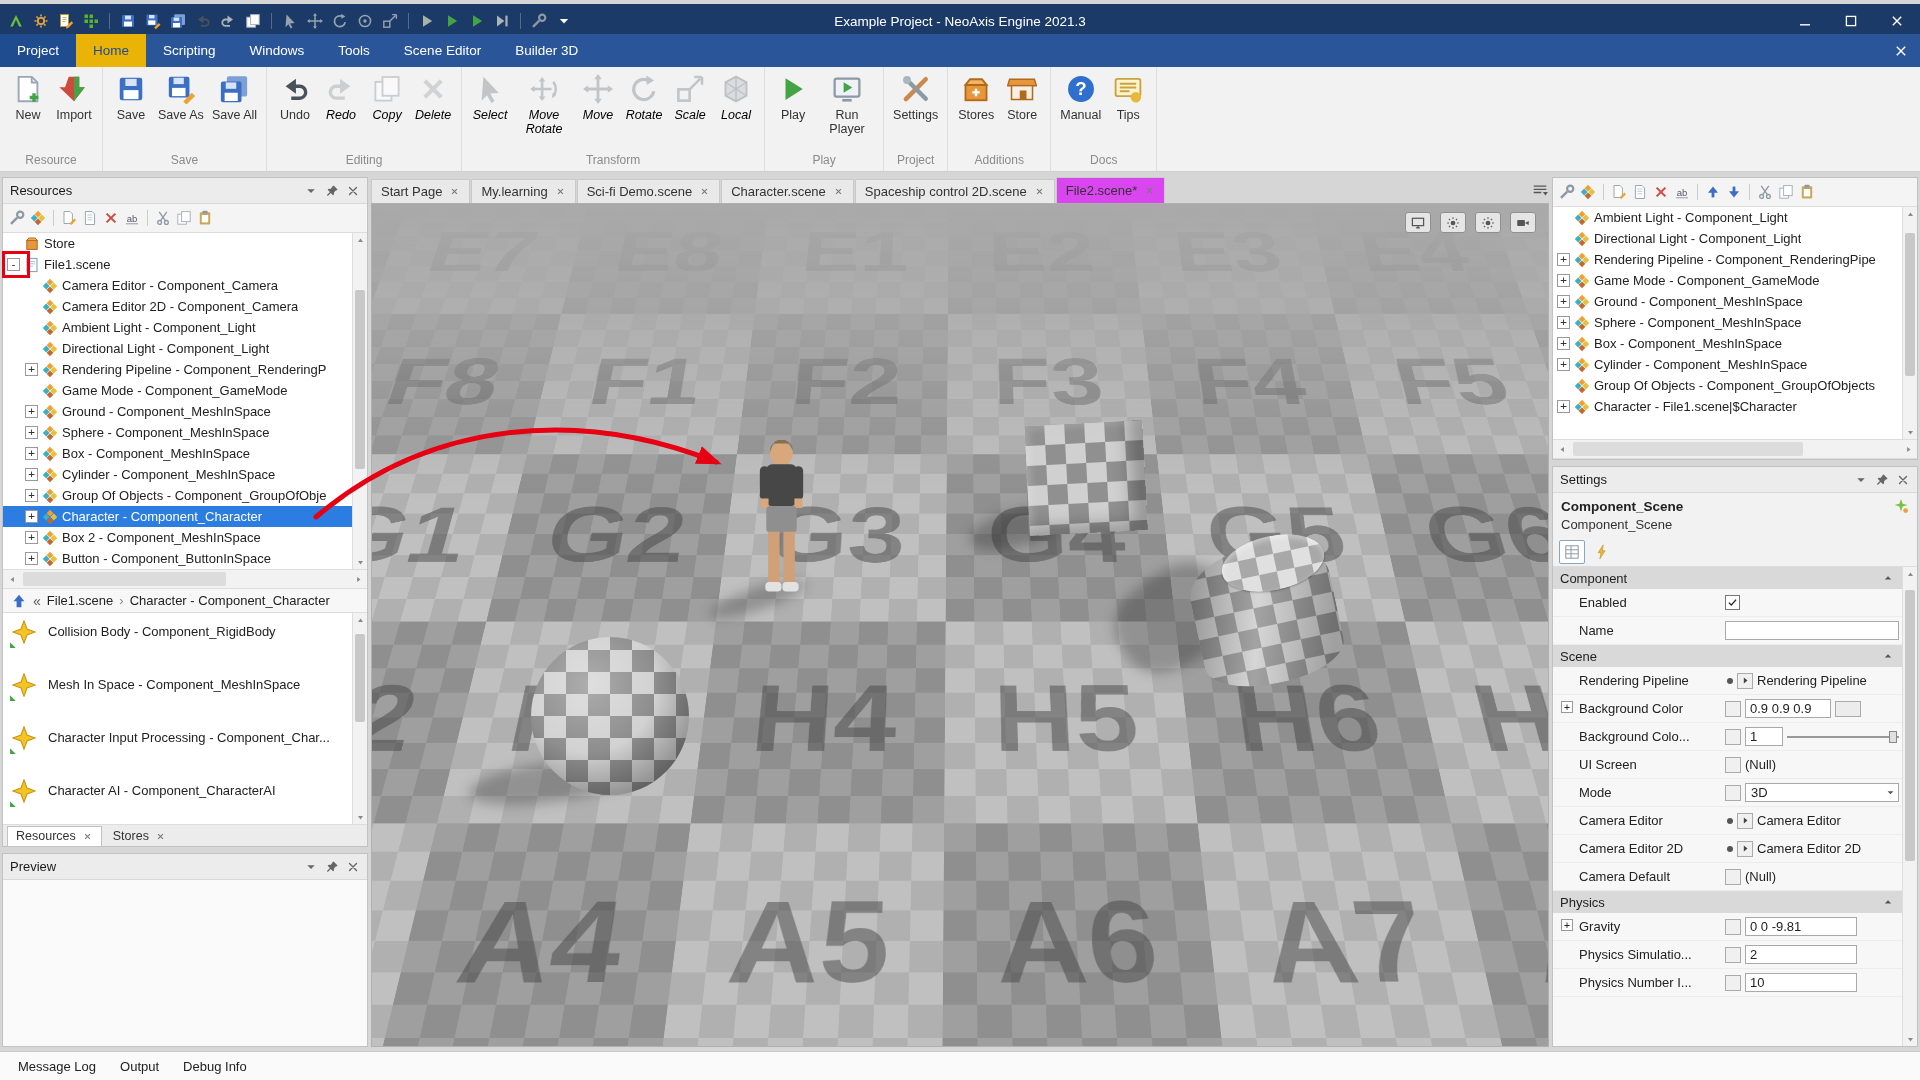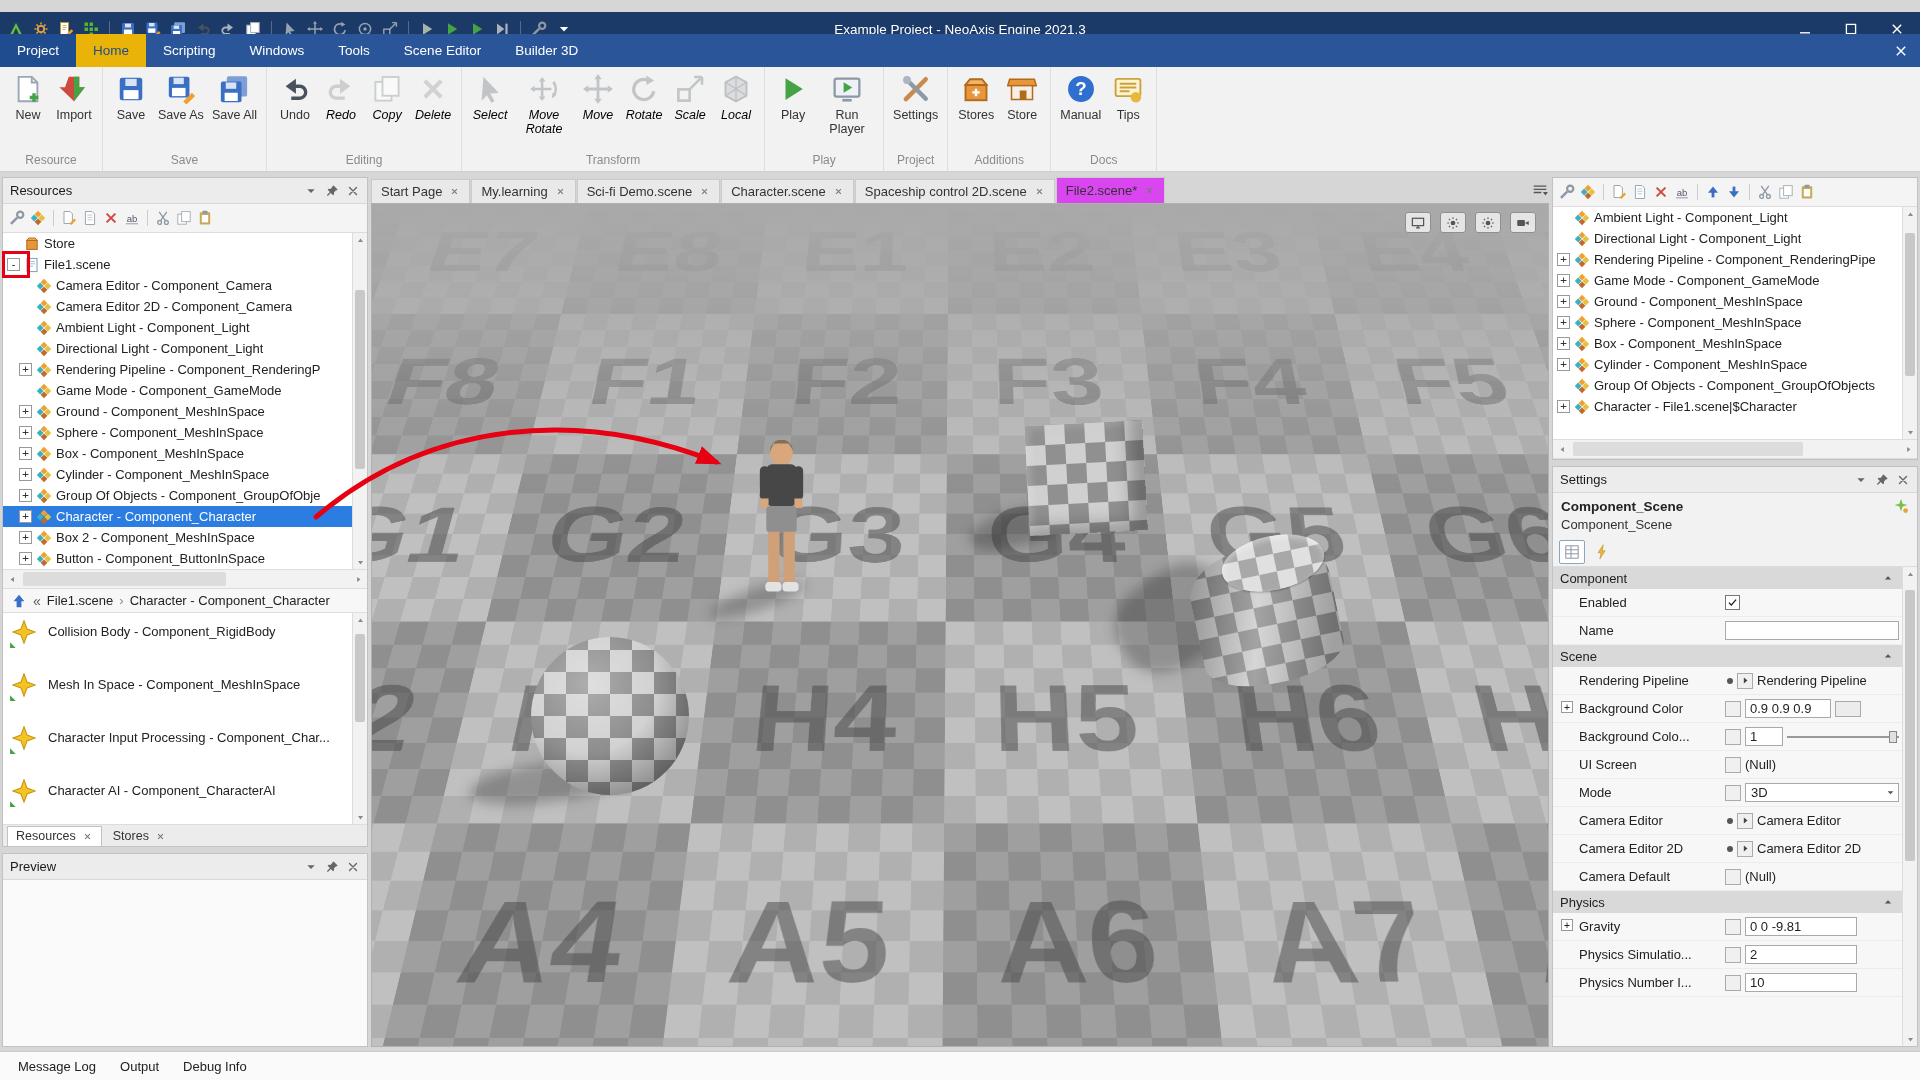--- a/index.html
+++ b/index.html
@@ -1,20 +1,20 @@
 <!DOCTYPE html>
 <html><head>
 <meta charset="utf-8">
 <style>
   * { box-sizing: border-box; margin: 0; padding: 0; }
   html,body { width:1920px; height:1080px; overflow:hidden; }
   body { position:relative; font-family:"Liberation Sans",sans-serif; font-size:13px; color:#222; background:#d6d6d6; }
 
   
-  .titlebar { position:absolute; top:12px; left:0; right:0; height:34px; background:#1b3a67; display:flex; align-items:center; color:#fff; z-index:10; }
+  .titlebar { position:absolute; top:4px; left:0; right:0; height:34px; background:#1b3a67; display:flex; align-items:center; color:#fff; z-index:10; }
   .tb-icons { display:flex; align-items:center; gap:5px; padding-left:6px; }
   .tb-ic { width:20px; height:20px; display:inline-flex; align-items:center; justify-content:center; }
   .tb-ic svg { width:16px; height:16px; }
   .tb-sep { width:1px; height:16px; background:rgba(255,255,255,.25); margin:0 3px; }
   .tb-title { position:absolute; left:50%; transform:translateX(-50%); font-size:13.5px; white-space:nowrap; }
   .tb-controls { margin-left:auto; display:flex; height:100%; }
   .tb-ctl { width:46px; height:100%; display:flex; align-items:center; justify-content:center; }
   .tb-ctl svg { width:14px; height:14px; }
 
   
@@ -54,21 +54,21 @@
   .phdr-icons .sic { width:14px; height:14px; }
 
   .ptoolbar { height:29px; flex:none; display:flex; align-items:center; gap:5px; padding:0 6px; background:#f4f4f4; border-bottom:1px solid #ddd; }
   .ptb-sep { width:1px; height:16px; background:#ccc; margin:0 2px; }
 
   .tree { position:relative; background:#fff; overflow:hidden; }
   .res-tree { height:336px; flex:none; }
   .obj-tree { flex:1; }
   .trow { height:21px; display:flex; align-items:center; padding-right:16px; white-space:nowrap; }
   .trow.lvl0 { padding-left:4px; }
-  .trow.lvl1 { padding-left:16px; }
+  .trow.lvl1 { padding-left:22px; }
   .trow .exp { width:13px; height:13px; border:1px solid #999; background:#fff; color:#333; font-size:11px; line-height:10px; display:inline-flex; align-items:center; justify-content:center; margin-right:4px; flex:none; font-family:"DejaVu Sans Mono","Liberation Mono",monospace; }
   .trow .exp.none { visibility:hidden; }
   .trow .sic { margin-right:4px; }
   .tlabel { overflow:hidden; font-size:13px; }
   .trow.selected { background:#2b7de1; }
   .trow.selected .tlabel { color:#fff; }
 
   .vscroll { position:absolute; top:0; right:0; bottom:0; width:15px; background:#f2f2f2; border-left:1px solid #ddd; display:flex; flex-direction:column; }
   .sbb { height:14px; flex:none; display:flex; align-items:center; justify-content:center; }
   .sbb svg { width:9px; height:9px; }

